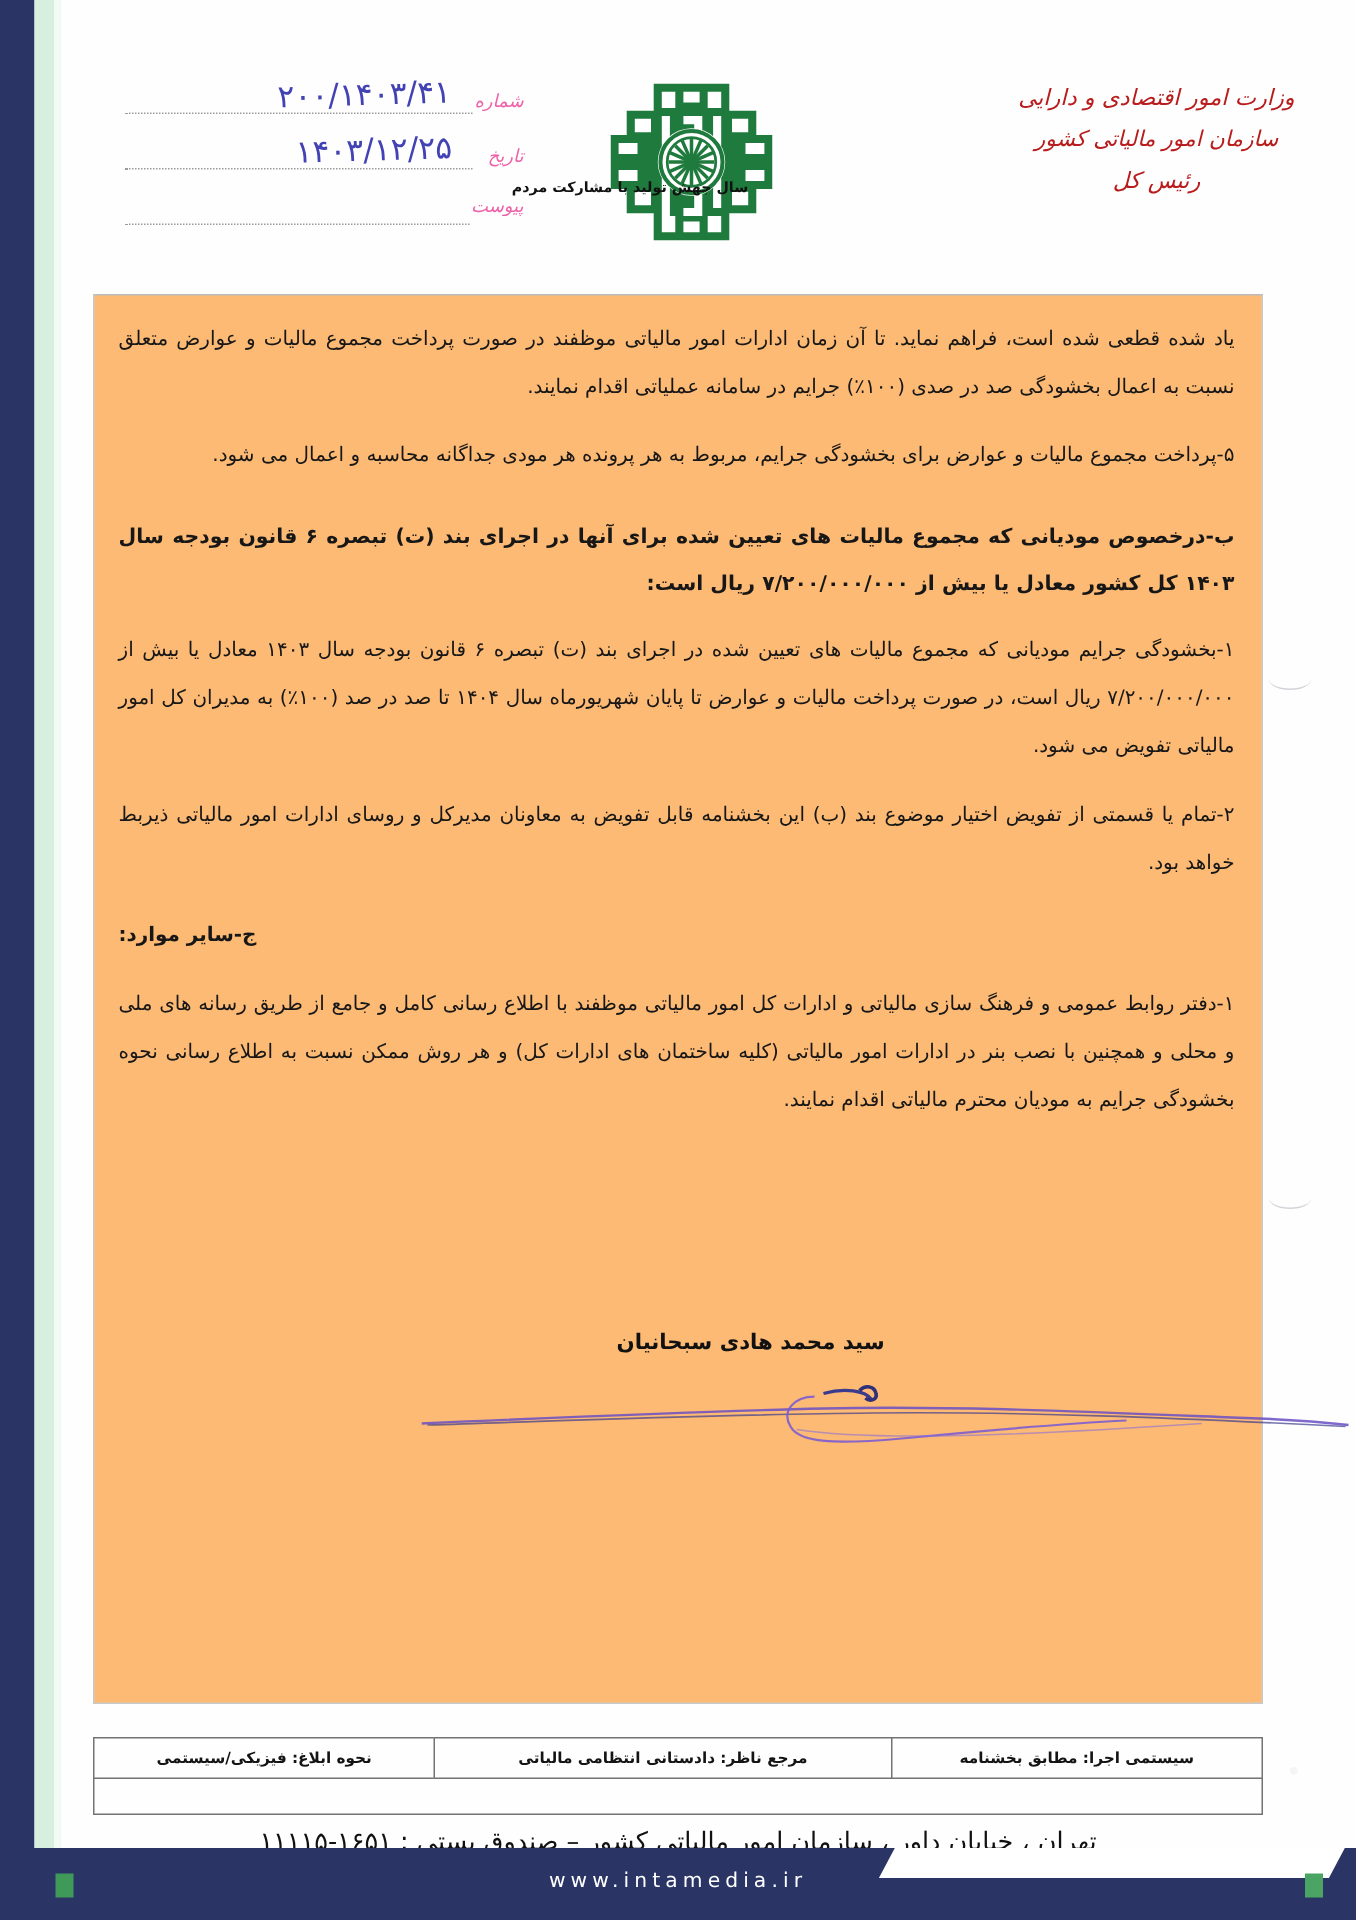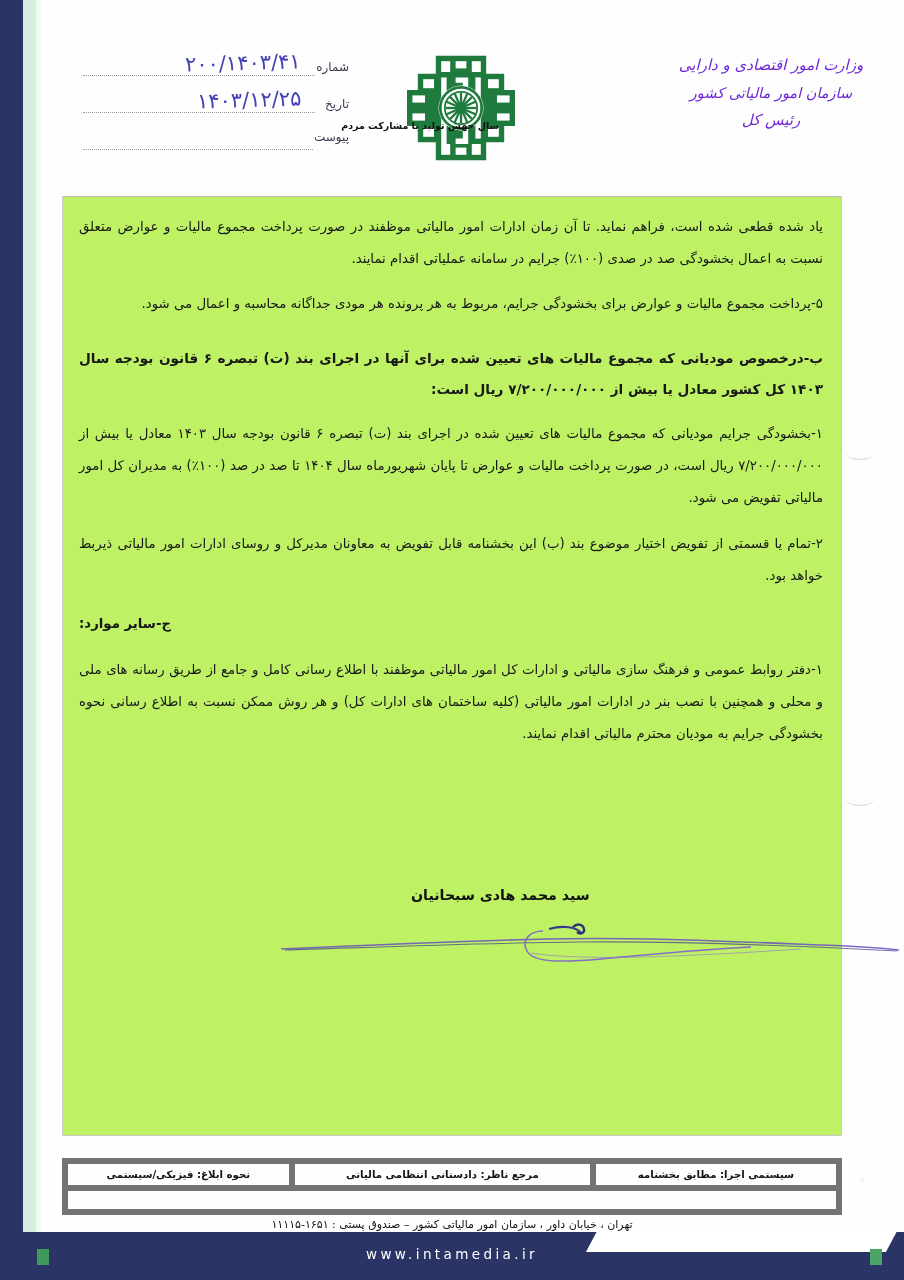--- a/index.html
+++ b/index.html
@@ -58,39 +58,40 @@
 
   .hdr-stamp {
     position:absolute; right:555px; top:2px; width:270px;
     direction:rtl; text-align:right;
     color:#37379c;
     font-family:"DejaVu Sans","Liberation Sans",sans-serif;
   }
   .stamp-row { position:relative; height:37px; }
   .stamp-label {
     position:absolute; right:0; top:6px;
-    font-size:12px; color:#0f172a; opacity:.85;
+    font-size:12px; color:#ec4899; opacity:.85;
+    font-style:italic;
   }
   .stamp-dots {
     position:absolute; right:34px; top:21px; left:4px;
     border-bottom:1px dotted #9a9a9a; height:1px;
   }
   .stamp-val {
     position:absolute; right:48px; top:-3px;
     font-size:21px; color:#4242b4;
     letter-spacing:1px;
     transform:rotate(-1.6deg);
     font-family:"DejaVu Sans",sans-serif;
   }
   .stamp-row.attach .stamp-label { top:2px; }
   .stamp-row.attach .stamp-dots { right:36px; }
 
   .hdr-ministry {
     position:absolute; right:8px; top:0; width:250px;
-    text-align:center; direction:rtl; color:#6d28d9;
+    text-align:center; direction:rtl; color:#b91c1c;
   }
   .hdr-ministry div { line-height:1.85; }
   .min-1 { font-size:15px; font-style:italic; letter-spacing:.4px; }
   .min-2 { font-size:14.5px; font-style:italic; letter-spacing:.4px; }
   .min-3 { font-size:15px; font-style:italic; }
 
   
   .logo-wrap { position:absolute; left:355px; top:0; width:130px; text-align:center; }
   .slogan {
     position:absolute; left:305px; top:120px; width:230px;
@@ -98,21 +99,21 @@
     color:#111; direction:rtl; letter-spacing:.1px;
   }
 
   
   .content {
     position:absolute; left:62px; top:196px; width:780px; height:940px;
     border:1px solid #c9c9c9;
     border-top:1px solid #bcbcbc;
     padding:14px 18px 0 16px;
     direction:rtl; text-align:justify;
-    background:#bef264;
+    background:#fdba74;
   }
   .content p {
     font-size:13.3px; line-height:2.42; color:#171717;
     margin:0 0 13px 0; text-align:justify; text-justify:inter-word;
     letter-spacing:0;
   }
   .content p.bold { font-weight:bold; font-size:13.6px; line-height:2.3; }
   .content p.heading { font-weight:bold; text-align:left; margin-top:16px; margin-bottom:14px; }
   .content p.lastline { margin-bottom:22px; }
 
@@ -120,29 +121,29 @@
   .sign-block { position:absolute; right:100px; top:690px; width:330px; text-align:left; }
   .sign-name { font-size:14.2px; font-weight:bold; color:#111; direction:rtl; }
   .sign-mark { position:relative; width:620px; height:70px; margin:2px -160px 0 0; }
 
   
   .ftable {
     position:absolute; left:62px; top:1158px; width:780px;
     border-collapse:collapse; direction:rtl;
   }
   .ftable td {
-    border:6px solid #737373;
+    border:1px solid #737373;
     height:27px; font-size:10.2px; font-weight:bold;
     text-align:center; color:#141414; vertical-align:middle;
   }
   .ftable td.blank { height:24px; border-top:1px solid #c5c5c5; }
 
   .addr {
     position:absolute; left:0; width:904px; top:1218px;
-    text-align:center; font-size:11px; color:#111; direction:rtl;
+    text-align:center; font-size:17px; color:#111; direction:rtl;
   }
   .pageno {
     position:absolute; left:0; width:904px; top:1239px;
     text-align:center; font-size:11px; color:#6f6f6f;
   }
 
   
   .artifact { position:absolute; border-bottom:1.5px solid #d3d3d9; border-radius:50%; width:28px; height:14px; }
   .spot { position:absolute; border-radius:50%; background:#efefef; opacity:.6; }
 </style>

